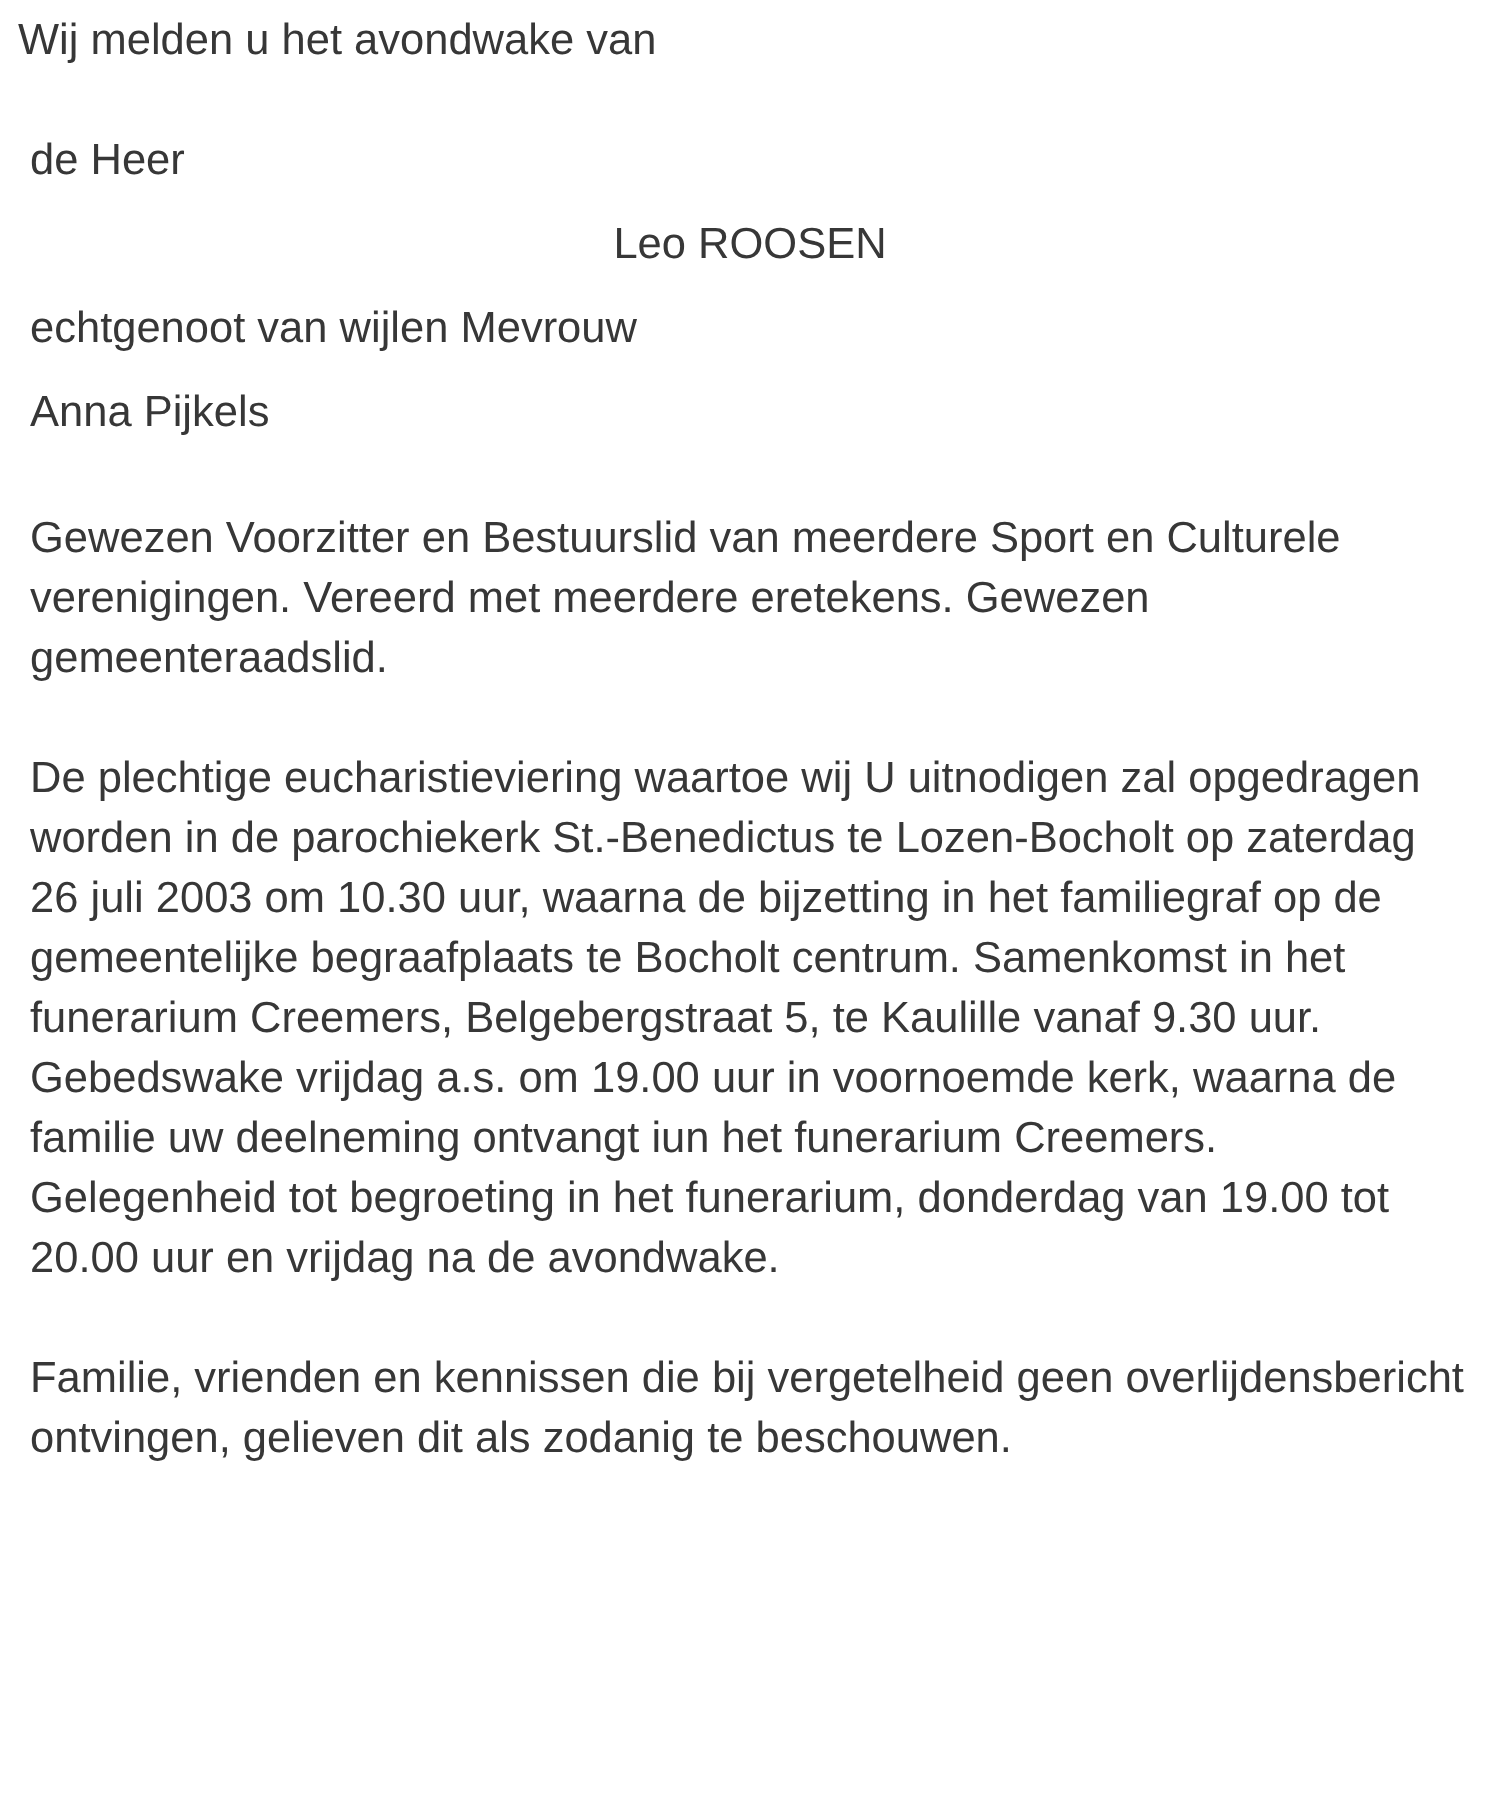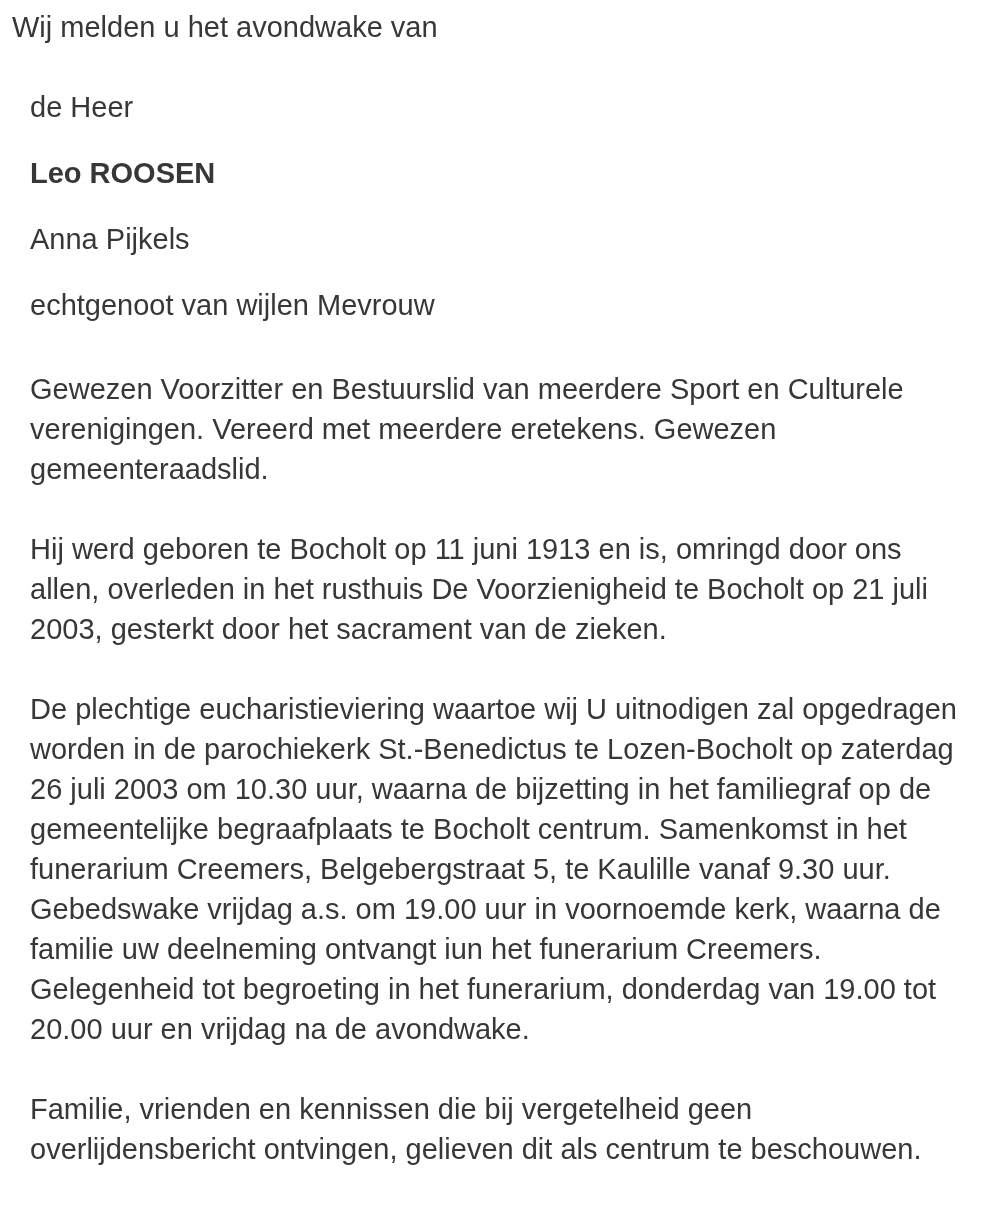--- a/index.html
+++ b/index.html
@@ -15,49 +15,49 @@
   .doc {
     font-family: "Liberation Sans", "DejaVu Sans", sans-serif;
     color: #373737;
     font-size: 29px;
     line-height: 40px;
     box-sizing: border-box;
     width: 1000px;
     padding: 7px 12px 30px 12px;
   }
   .doc p {
-    margin: 18px;
+    margin: 8px;
   }
   .intro {
     margin: 0 0 36px 0 !important;
   }
   .header p {
     line-height: 48px;
   }
   .name {
-    font-weight: 700;
+    font-weight: 400;
+    text-align: center;
   }
   .para {
     margin-top: 40px !important;
   }
 </style>
 </head>
 <body>
 
 <div class="doc" style="color: rgb(55, 55, 55);">
 
   <p class="intro">Wij melden u het avondwake van</p>
 
   <div class="header">
     <p>de Heer</p>
     <p class="name">Leo ROOSEN</p>
+    <p>echtgenoot van wijlen Mevrouw</p>
     <p>Anna Pijkels</p>
-    <p>echtgenoot van wijlen Mevrouw</p>
   </div>
 
   <div id="paragraphs">
       <p class="para">Gewezen Voorzitter en Bestuurslid van meerdere Sport en Culturele verenigingen. Vereerd met meerdere eretekens. Gewezen gemeenteraadslid.</p>
-      <p class="para">Hij werd geboren te Bocholt op 11 juni 1913 en is, omringd door ons allen, overleden in het rusthuis De Voorzienigheid te Bocholt op 21 juli 2003, gesterkt door het sacrament van de zieken.</p>
       <p class="para">De plechtige eucharistieviering waartoe wij U uitnodigen zal opgedragen worden in de parochiekerk St.-Benedictus te Lozen-Bocholt op zaterdag 26 juli 2003 om 10.30 uur, waarna de bijzetting in het familiegraf op de gemeentelijke begraafplaats te Bocholt centrum. Samenkomst in het funerarium Creemers, Belgebergstraat 5, te Kaulille vanaf 9.30 uur. Gebedswake vrijdag a.s. om 19.00 uur in voornoemde kerk, waarna de familie uw deelneming ontvangt iun het funerarium Creemers. Gelegenheid tot begroeting in het funerarium, donderdag van 19.00 tot 20.00 uur en vrijdag na de avondwake.</p>
-      <p class="para">Familie, vrienden en kennissen die bij vergetelheid geen overlijdensbericht ontvingen, gelieven dit als centrum te beschouwen.</p>
+      <p class="para">Familie, vrienden en kennissen die bij vergetelheid geen overlijdensbericht ontvingen, gelieven dit als zodanig te beschouwen.</p>
     </div>
 
 </div>
 
 </body></html>

